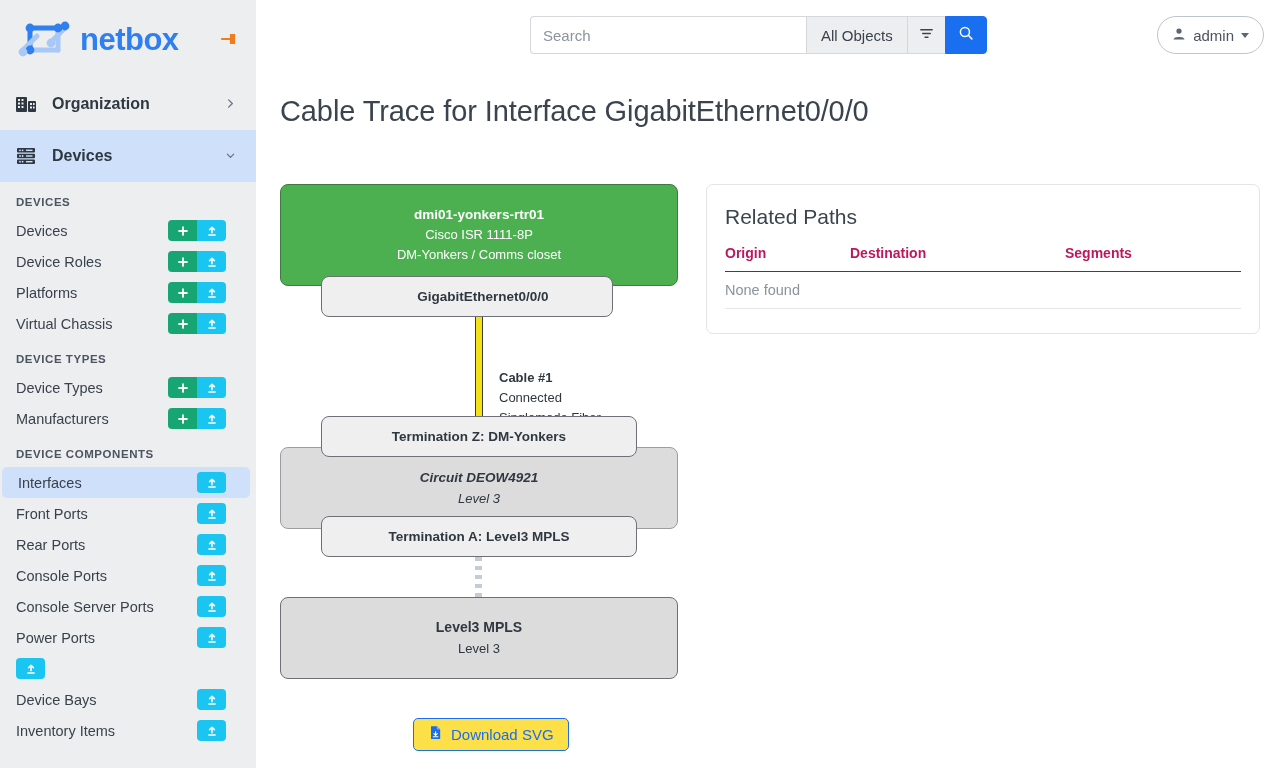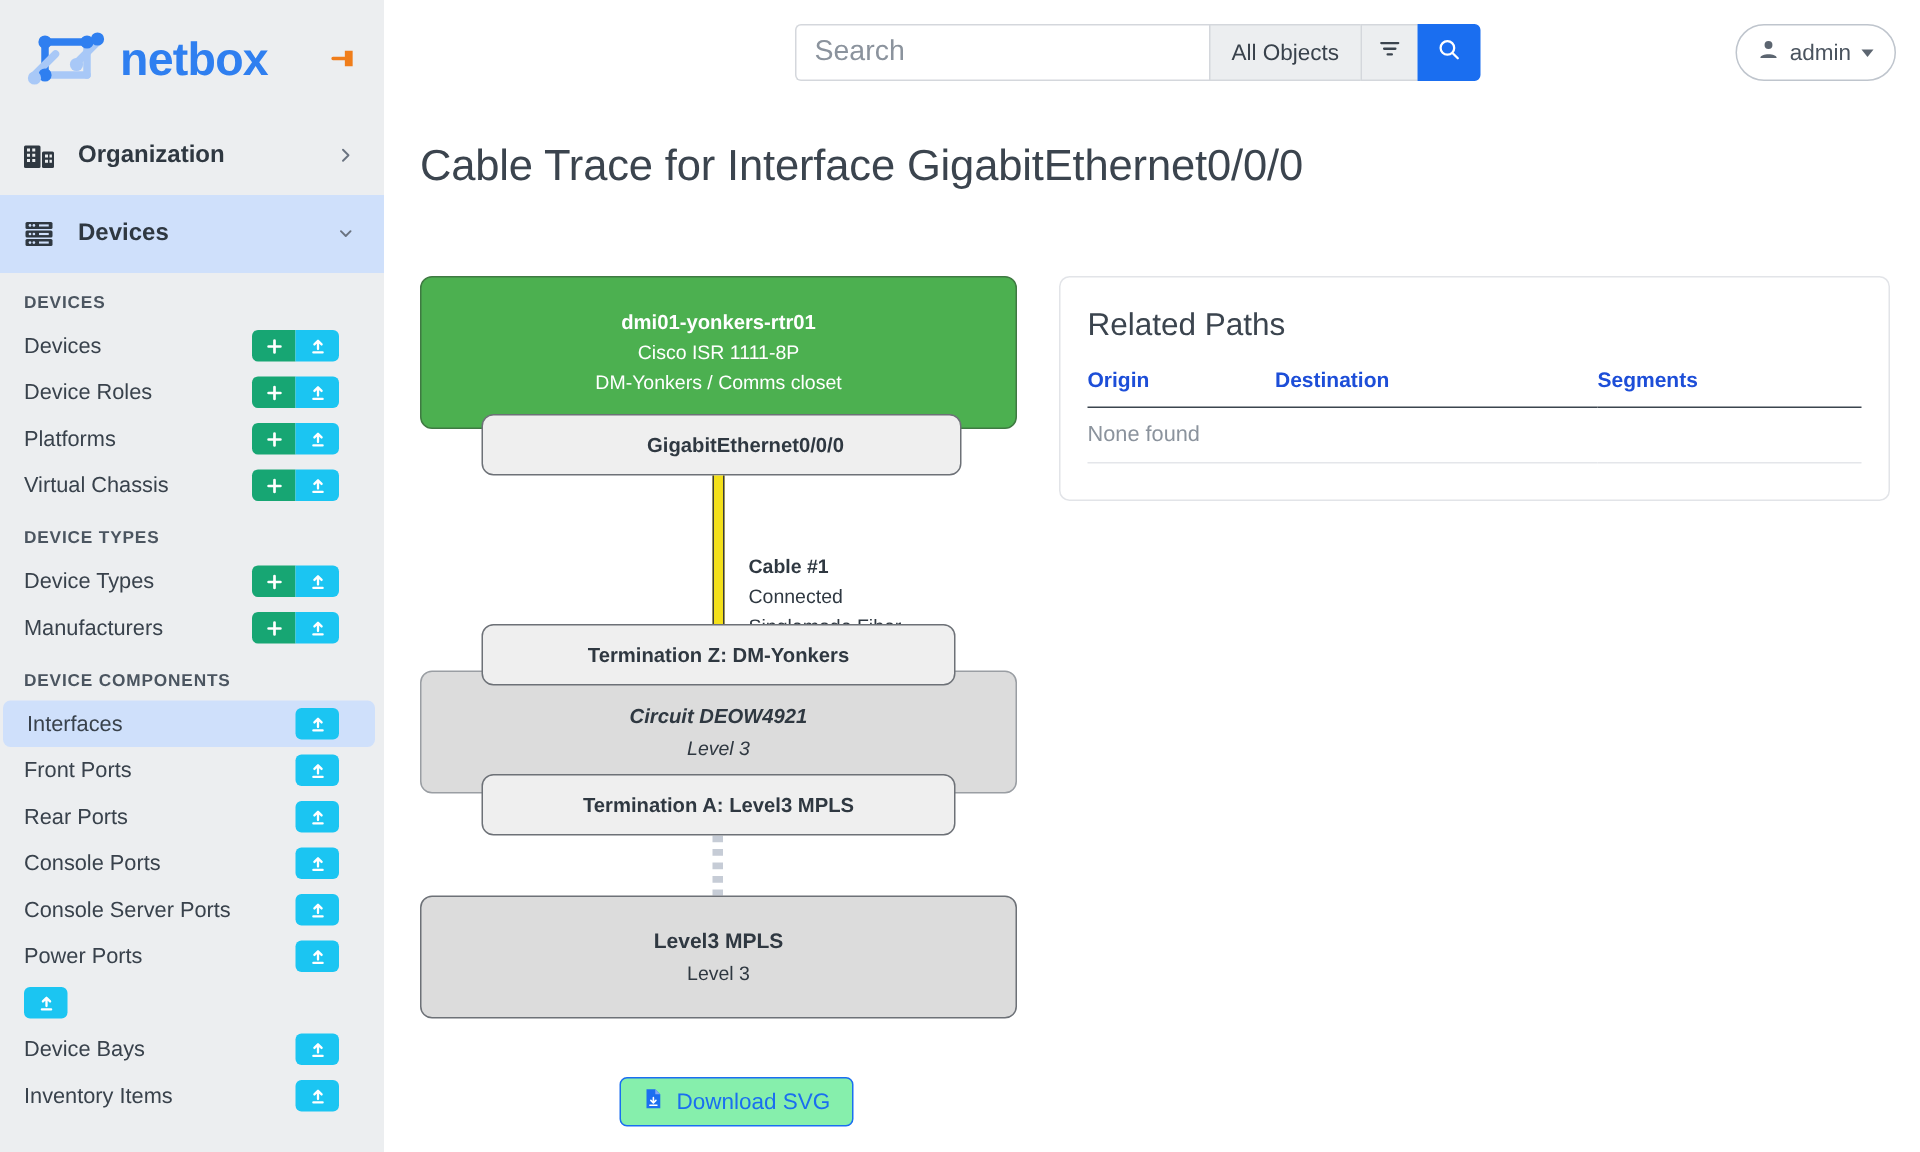--- a/index.html
+++ b/index.html
@@ -81,21 +81,21 @@
     padding: 0 16px; position: relative;
   }
   .searchwrap {
     display: flex; align-items: stretch; height: 38px;
     margin-left: 258px;
   }
   .search-input {
     width: 276px; height: 38px;
     border: 1px solid #d4d7dc; border-right: none;
     border-radius: 4px 0 0 4px;
-    padding: 0 12px; font-size: 19px; color: #39424c;
+    padding: 0 12px; font-size: 15px; color: #39424c;
     background: #fff; outline: none;
     font-family: "Liberation Sans", sans-serif;
   }
   .search-input::placeholder { color: #8b939d; }
   .obj-select {
     display: flex; align-items: center; padding: 0 14px;
     background: #eceef0; border: 1px solid #d4d7dc; border-right: none;
     font-size: 15px; color: #39424c; cursor: pointer; white-space: nowrap;
   }
   .filter-btn {
@@ -171,38 +171,38 @@
     position: absolute; width: 7px;
     background-image: linear-gradient(#c6ccd6 50%, rgba(255,255,255,0) 0%);
     background-size: 7px 9px; background-repeat: repeat-y;
   }
 
   .dl-btn {
     position: absolute;
     display: flex; align-items: center; gap: 8px;
     height: 33px; padding: 0 14px;
     border: 1px solid #1a6ef0; border-radius: 5px;
-    color: #1a6ef0; font-size: 15px; background: #86efac; cursor: pointer;
+    color: #1a6ef0; font-size: 15px; background: #fde047; cursor: pointer;
   }
   .trace-status {
     position: absolute; width: 398px; text-align: center;
     font-size: 29px; color: #17875a; font-weight: 400;
   }
 
   
   .card {
     flex: 1 1 auto; max-width: 566px;
     border: 1px solid #e2e4e8; border-radius: 7px;
     background: #fff; padding: 18px 18px 20px 18px;
     height: 150px;
   }
   .card-title { font-size: 21px; color: #3b444e; padding: 2px 0 16px 0; }
   table.paths { width: 100%; border-collapse: collapse; }
   table.paths th {
-    text-align: left; font-size: 14px; font-weight: 700; color: #1d4ed8;
+    text-align: left; font-size: 14px; font-weight: 700; color: #be185d;
     padding: 0 0 10px 0; border-bottom: 1.5px solid #3b444e;
   }
   table.paths td {
     font-size: 14.5px; color: #8b939d;
     padding: 10px 0 10px 0; border-bottom: 1px solid #e4e6ea;
   }
 </style>
 </head>
 <body>
 
@@ -577,21 +577,21 @@
 
       <div class="trace-col">
         <div class="trace-svgarea" style="height:620px;">
 
           <div class="node node-device" style="left:0px; top:0px; width:398px; height:102px;">
             <div class="n1">dmi01-yonkers-rtr01</div>
             <div class="n2">Cisco ISR 1111-8P</div>
             <div class="n3">DM-Yonkers / Comms closet</div>
           </div>
 
-          <div class="node node-term" style="left:41px; top:92px; width:320px; height:41px;padding-left:32px;">
+          <div class="node node-term" style="left:41px; top:92px; width:292px; height:41px;padding-left:32px;">
             <div class="n1">GigabitEthernet0/0/0</div>
           </div>
 
           <div class="cable-line" style="left:195px; top:133px; height:120px;"></div>
           <div class="cable-label" style="left:219px; top:152px;margin-top:32px;">
             <div class="cl1">Cable #1</div>
             <div>Connected</div>
             <div>Singlemode Fiber</div>
           </div>
 

